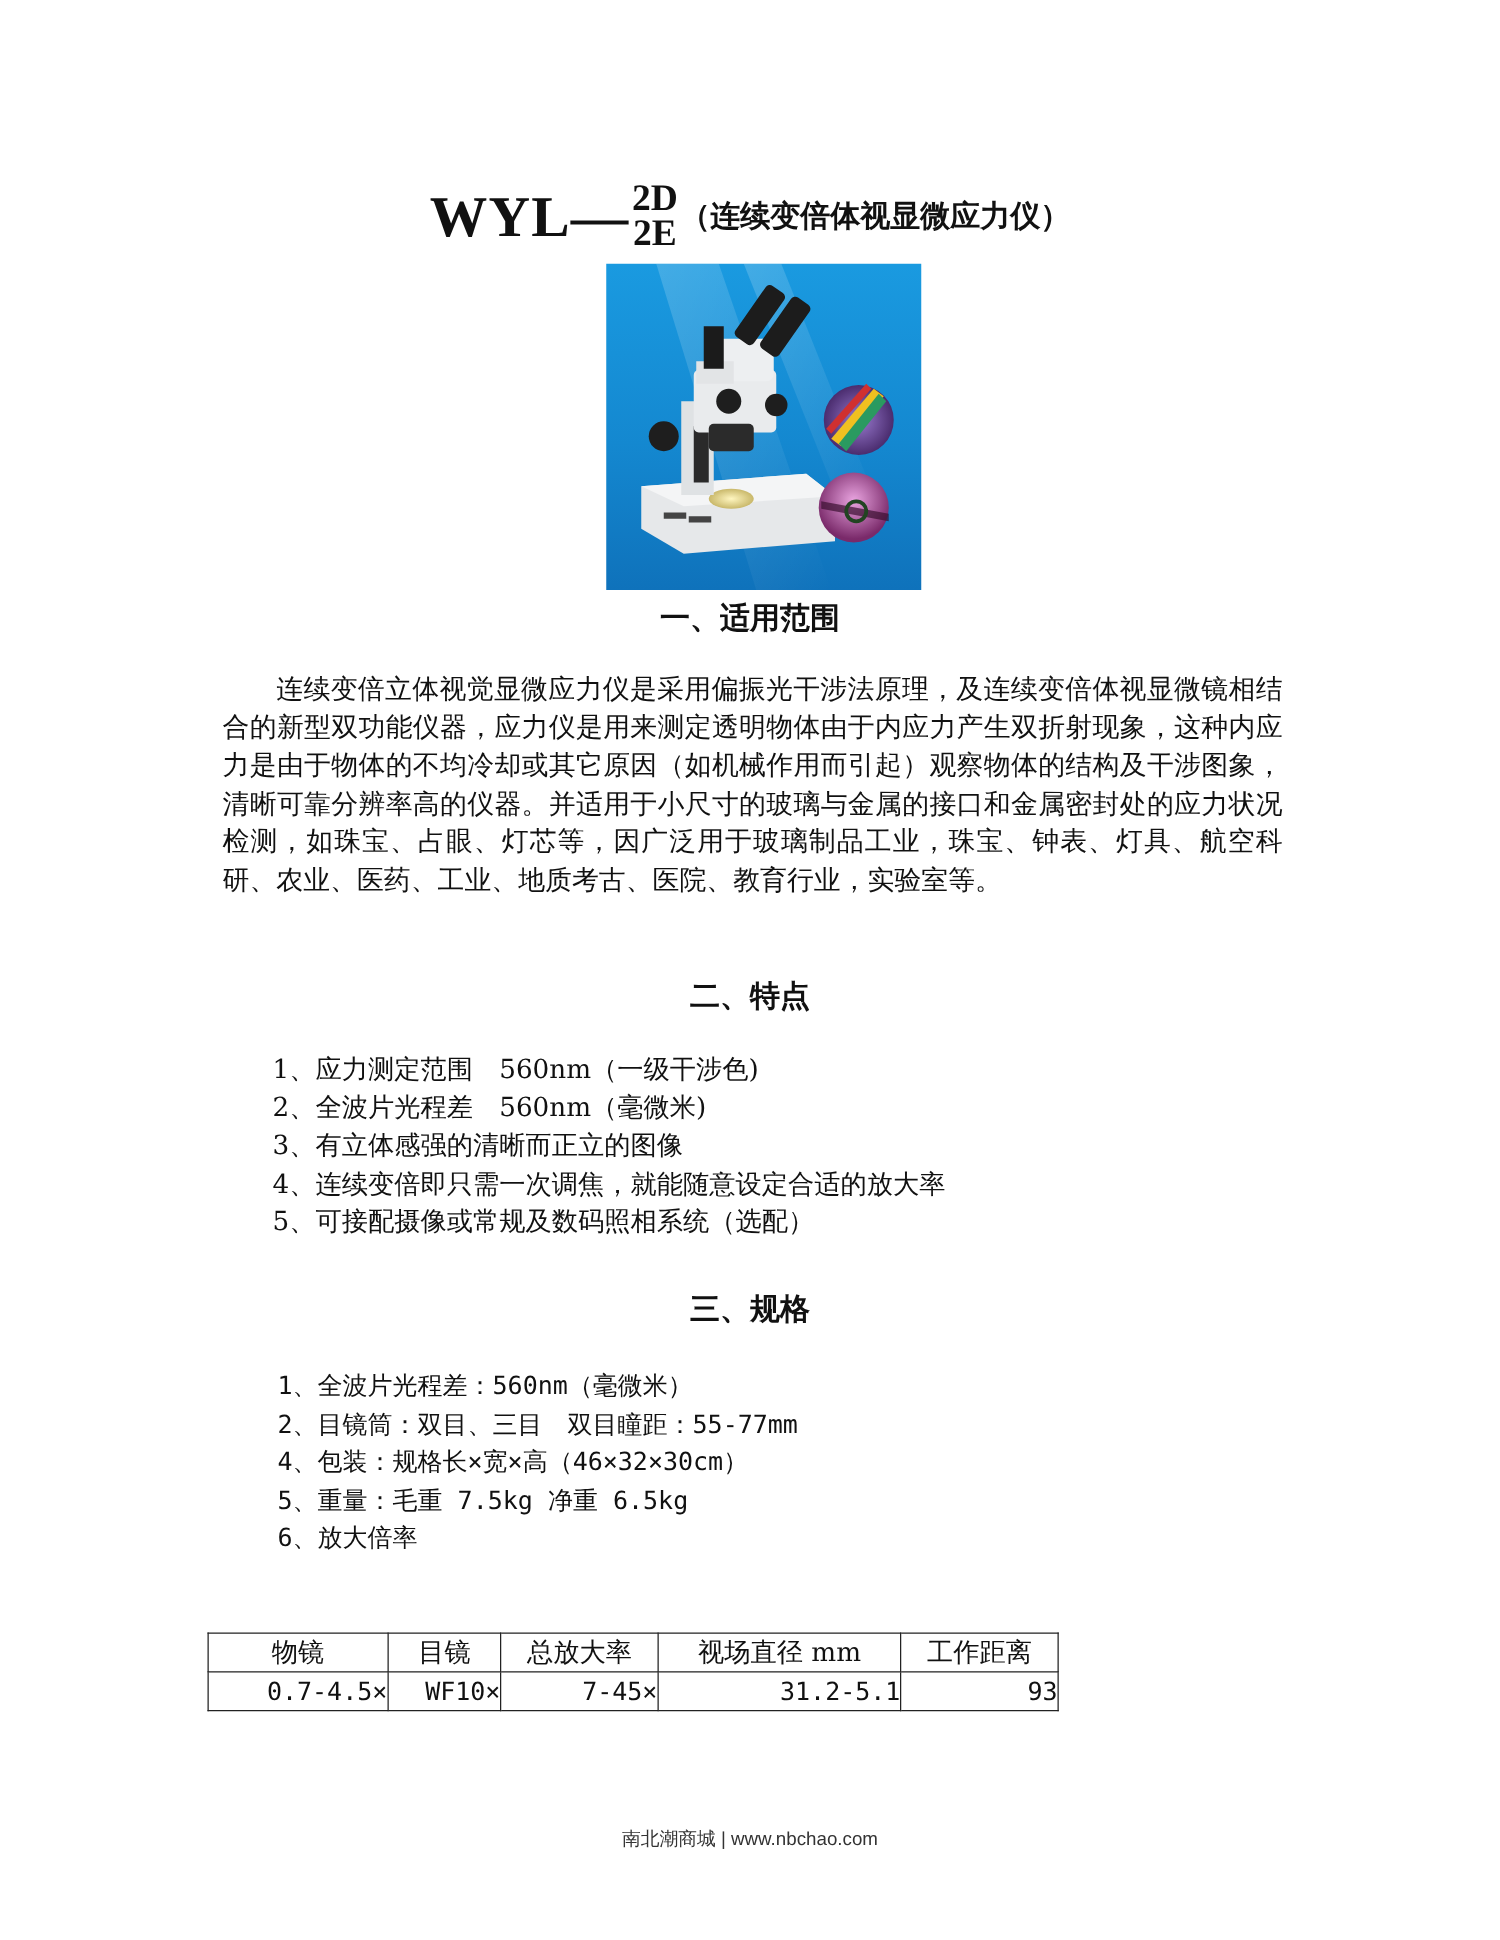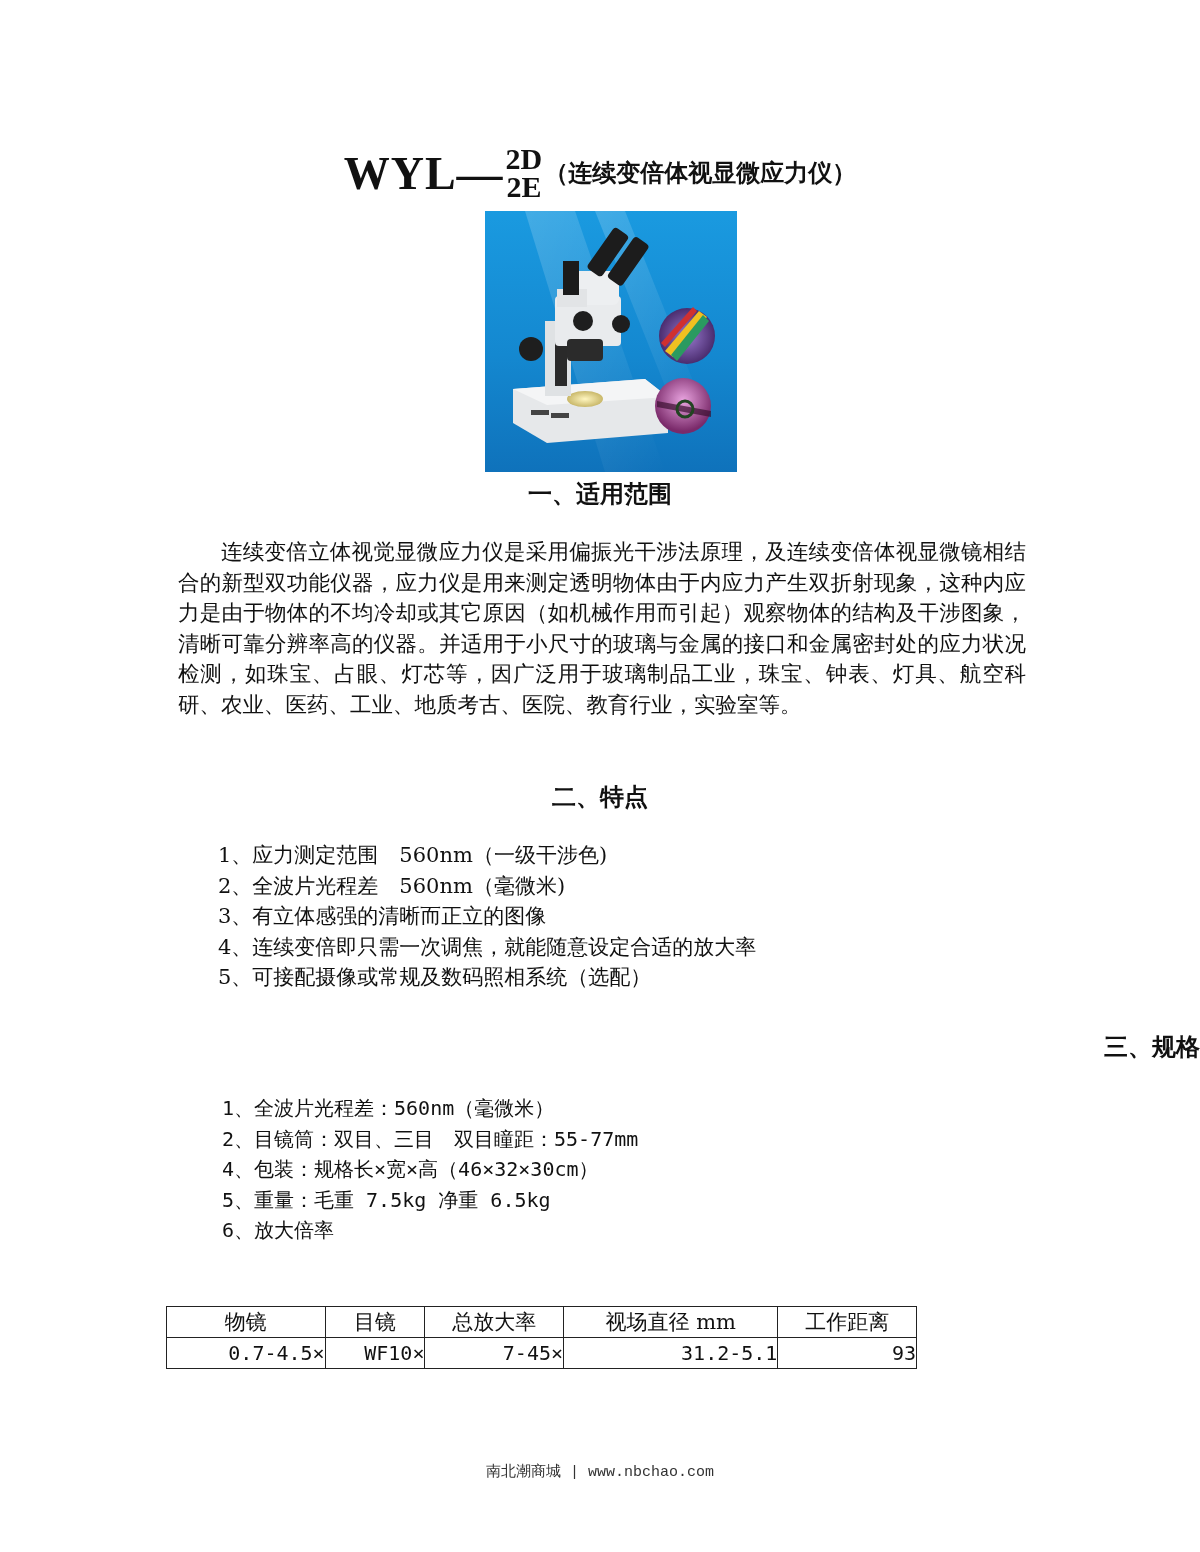--- a/index.html
+++ b/index.html
@@ -11,24 +11,24 @@
   .title .frac span { display:block; }
   .title .name { font-family:"DejaVu Sans",sans-serif; font-weight:bold; font-size:24px; vertical-align:middle; margin-left:2px; }
   .photo { left:485px; top:211px; width:252px; height:261px; overflow:hidden; background:linear-gradient(180deg,#1a9ae0 0%,#1488d0 55%,#0f72bb 100%); }
   .h2 { left:0; width:1200px; text-align:center; font-family:"DejaVu Sans",sans-serif; font-weight:bold; font-size:24px; }
   .para { left:178px; width:848px; top:537px; font-size:21.5px; line-height:30.5px; text-indent:43px; text-align:justify; font-family:"DejaVu Serif",serif; }
   .feat { left:218px; font-size:21px; line-height:30.5px; }
   .feat div { white-space:nowrap; }
   .spec { left:222px; font-size:20px; line-height:30.5px; font-family:"DejaVu Sans Mono","Liberation Mono",monospace; }
   .spec div { white-space:nowrap; }
   .spec .indent { padding-left:38px; }
-  table.mag { position:absolute; left:166px; top:1306px; border-collapse:collapse; width:751px; }
+  table.mag { position:absolute; left:166px; top:1306px; border-collapse:collapse; width:681px; }
   table.mag td { border:1.5px solid #222; height:30px; text-align:center; font-size:21px; padding:0; font-family:"DejaVu Serif",serif; }
   table.mag tr.body td { font-family:"DejaVu Sans Mono",monospace; font-size:20px;text-align:right; }
-  .footer { left:0; width:1200px; top:1462px; text-align:center; font-size:15px; color:#333; font-family:Liberation Mono, monospace; }
+  .footer { left:0; width:1200px; top:1462px; text-align:center; font-size:15px; color:#333; font-family:Liberation Sans, sans-serif; }
 </style>
 </head>
 <body>
 
 <div class="abs title">
   <span class="model">WYL—</span><span class="frac"><span>2D</span><span>2E</span></span><span class="name">（连续变倍体视显微应力仪）</span>
 </div>
 
 <div class="abs photo">
   <svg width="252" height="261" viewBox="0 0 252 261">
@@ -94,21 +94,21 @@
 <div class="abs h2" style="top:781px;">二、特点</div>
 
 <div class="abs feat" style="top:840px;">
   <div>1、应力测定范围　560nm（一级干涉色)</div>
   <div>2、全波片光程差　560nm（毫微米)</div>
   <div>3、有立体感强的清晰而正立的图像</div>
   <div>4、连续变倍即只需一次调焦，就能随意设定合适的放大率</div>
   <div>5、可接配摄像或常规及数码照相系统（选配）</div>
 </div>
 
-<div class="abs h2" style="top:1031px;text-align:right;">三、规格</div>
+<div class="abs h2" style="top:1031px;">三、规格</div>
 
 <div class="abs spec" style="top:1093px;">
   <div>1、全波片光程差：560nm（毫微米）</div>
   <div>2、目镜筒：双目、三目　双目瞳距：55-77mm</div>
   <div>4、包装：规格长×宽×高（46×32×30cm）</div>
   <div>5、重量：毛重 7.5kg 净重 6.5kg</div>
   <div>6、放大倍率</div>
 </div>
 
 <table class="mag">

